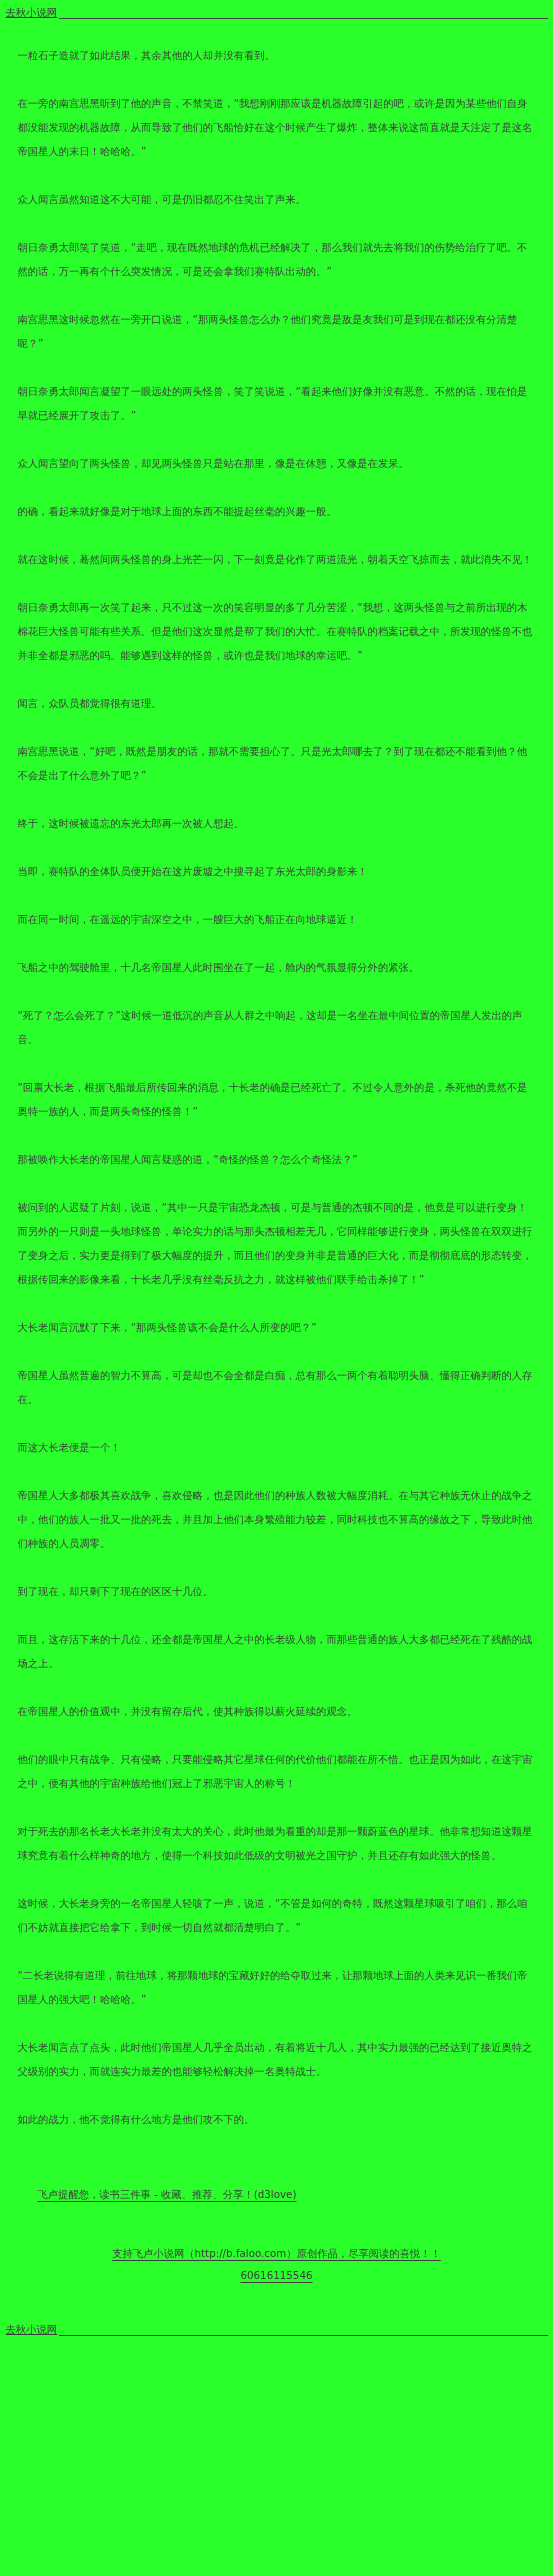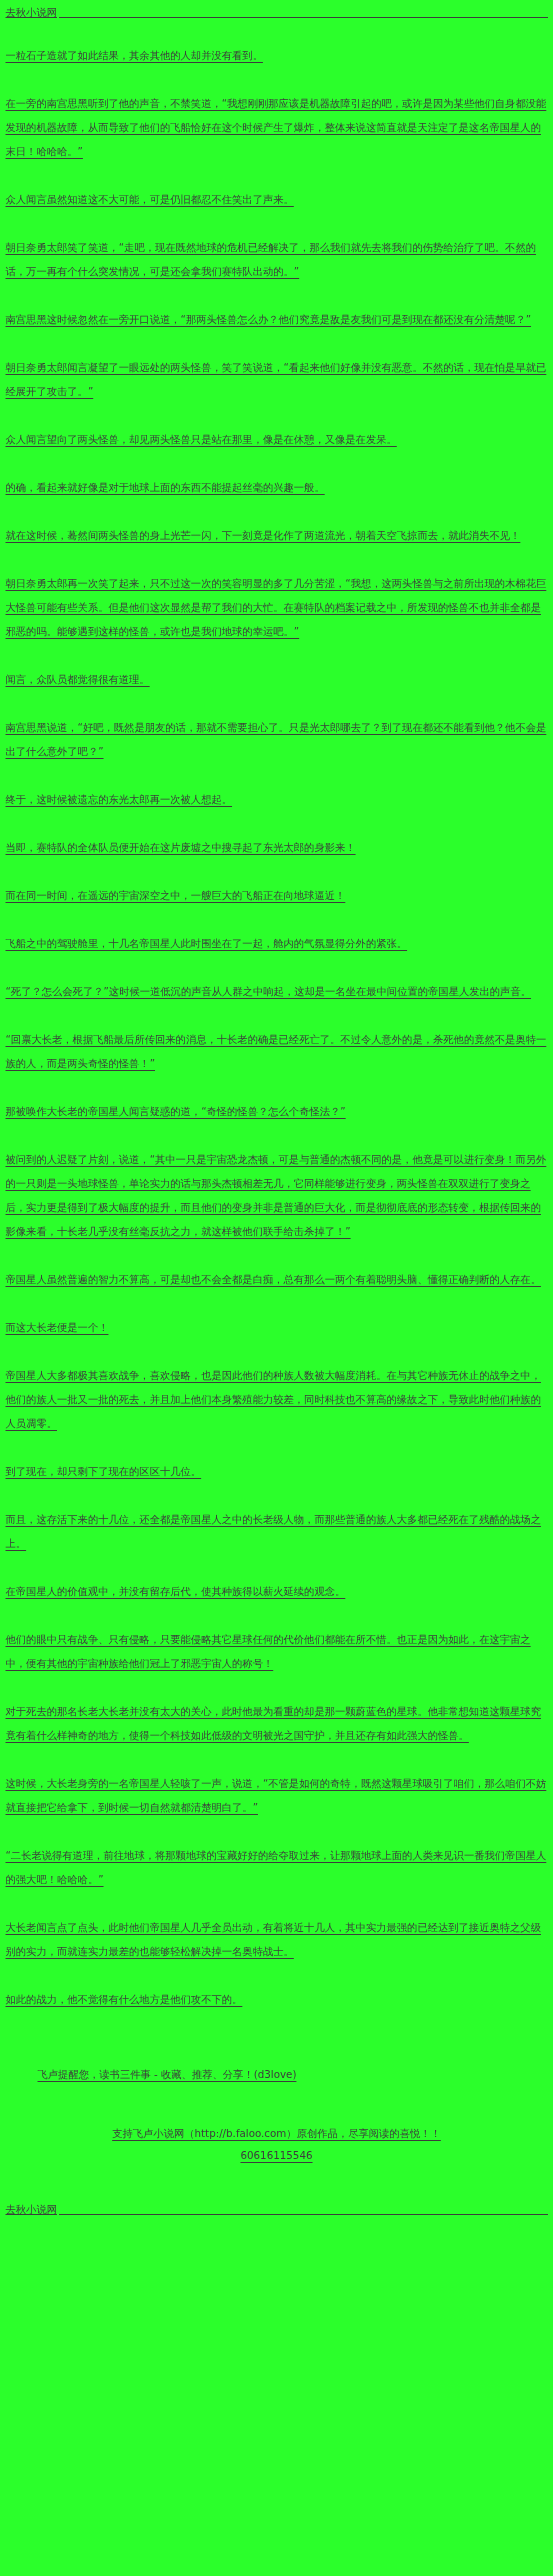--- a/index.html
+++ b/index.html
@@ -13,39 +13,38 @@
     color: #3c3c3c;
     font-family: "DejaVu Sans", sans-serif;
     font-size: 10.3px;
     box-sizing: border-box;
   }
   .page {
     padding: 4.7px 5.5px 19px 5.5px;
   }
   .topbar, .bottombar {
     display: flex;
-    align-items: center;
+    align-items: flex-end;
   }
   .site-link {
     text-decoration: underline;
     white-space: nowrap;
     color: #3c3c3c;
     line-height: 14.2px;
     cursor: pointer;
   }
   .rule {
     flex: 1;
     height: 12px;
     border-bottom: 0.8px solid #3c3c3c;
     margin-left: 2.4px;
   }
   .content p.para {
-    margin: 24px 0;
+    margin: 24px 12px;
     line-height: 24px;
-    text-decoration: underline;
     text-underline-offset: 3.2px;
   }
   .reminder {
     margin-top: 51px;
     line-height: 24px;
     text-decoration: underline;
     text-underline-offset: 3.2px;
     margin-left: 32px;
   }
   .support-block {
@@ -94,20 +93,21 @@
       <p class="para">闻言，众队员都觉得很有道理。</p>
       <p class="para">南宫思黑说道，“好吧，既然是朋友的话，那就不需要担心了。只是光太郎哪去了？到了现在都还不能看到他？他不会是出了什么意外了吧？”</p>
       <p class="para">终于，这时候被遗忘的东光太郎再一次被人想起。</p>
       <p class="para">当即，赛特队的全体队员便开始在这片废墟之中搜寻起了东光太郎的身影来！</p>
       <p class="para">而在同一时间，在遥远的宇宙深空之中，一艘巨大的飞船正在向地球逼近！</p>
       <p class="para">飞船之中的驾驶舱里，十几名帝国星人此时围坐在了一起，舱内的气氛显得分外的紧张。</p>
       <p class="para">“死了？怎么会死了？”这时候一道低沉的声音从人群之中响起，这却是一名坐在最中间位置的帝国星人发出的声音。</p>
       <p class="para">“回禀大长老，根据飞船最后所传回来的消息，十长老的确是已经死亡了。不过令人意外的是，杀死他的竟然不是奥特一族的人，而是两头奇怪的怪兽！”</p>
       <p class="para">那被唤作大长老的帝国星人闻言疑惑的道，“奇怪的怪兽？怎么个奇怪法？”</p>
       <p class="para">被问到的人迟疑了片刻，说道，“其中一只是宇宙恐龙杰顿，可是与普通的杰顿不同的是，他竟是可以进行变身！而另外的一只则是一头地球怪兽，单论实力的话与那头杰顿相差无几，它同样能够进行变身，两头怪兽在双双进行了变身之后，实力更是得到了极大幅度的提升，而且他们的变身并非是普通的巨大化，而是彻彻底底的形态转变，根据传回来的影像来看，十长老几乎没有丝毫反抗之力，就这样被他们联手给击杀掉了！”</p>
+      <p class="para">大长老闻言沉默了下来，“那两头怪兽该不会是什么人所变的吧？”</p>
       <p class="para">帝国星人虽然普遍的智力不算高，可是却也不会全都是白痴，总有那么一两个有着聪明头脑、懂得正确判断的人存在。</p>
       <p class="para">而这大长老便是一个！</p>
       <p class="para">帝国星人大多都极其喜欢战争，喜欢侵略，也是因此他们的种族人数被大幅度消耗。在与其它种族无休止的战争之中，他们的族人一批又一批的死去，并且加上他们本身繁殖能力较差，同时科技也不算高的缘故之下，导致此时他们种族的人员凋零。</p>
       <p class="para">到了现在，却只剩下了现在的区区十几位。</p>
       <p class="para">而且，这存活下来的十几位，还全都是帝国星人之中的长老级人物，而那些普通的族人大多都已经死在了残酷的战场之上。</p>
       <p class="para">在帝国星人的价值观中，并没有留存后代，使其种族得以薪火延续的观念。</p>
       <p class="para">他们的眼中只有战争、只有侵略，只要能侵略其它星球任何的代价他们都能在所不惜。也正是因为如此，在这宇宙之中，便有其他的宇宙种族给他们冠上了邪恶宇宙人的称号！</p>
       <p class="para">对于死去的那名长老大长老并没有太大的关心，此时他最为看重的却是那一颗蔚蓝色的星球。他非常想知道这颗星球究竟有着什么样神奇的地方，使得一个科技如此低级的文明被光之国守护，并且还存有如此强大的怪兽。</p>
       <p class="para">这时候，大长老身旁的一名帝国星人轻咳了一声，说道，“不管是如何的奇特，既然这颗星球吸引了咱们，那么咱们不妨就直接把它给拿下，到时候一切自然就都清楚明白了。”</p>
       <p class="para">“二长老说得有道理，前往地球，将那颗地球的宝藏好好的给夺取过来，让那颗地球上面的人类来见识一番我们帝国星人的强大吧！哈哈哈。”</p>

